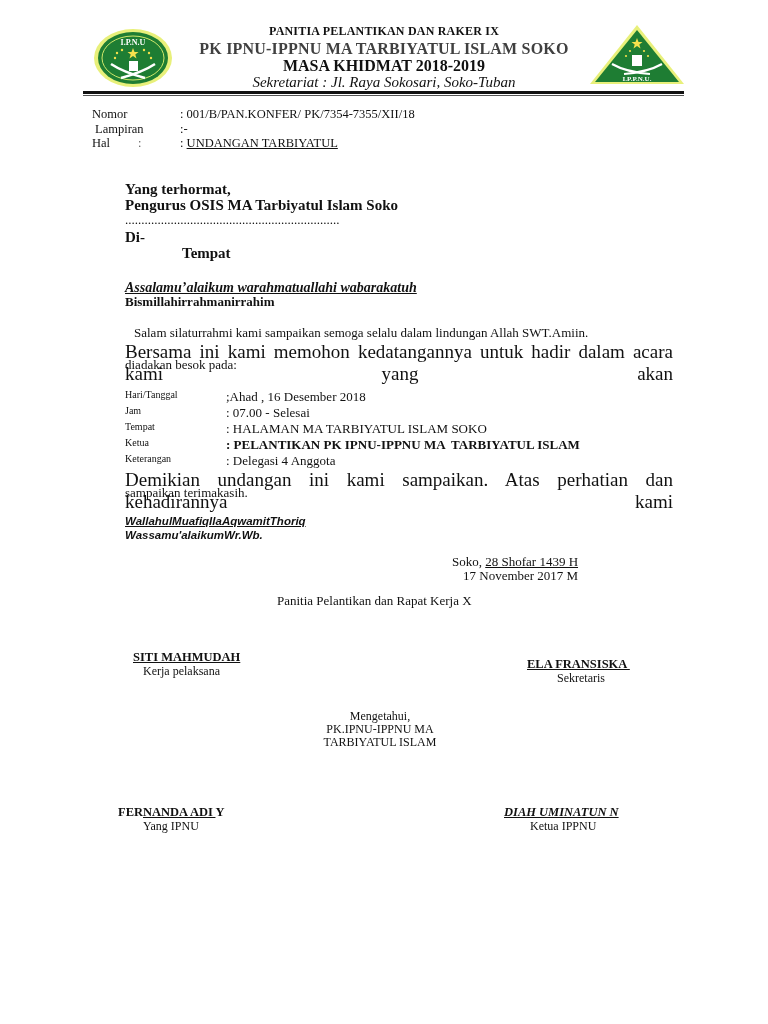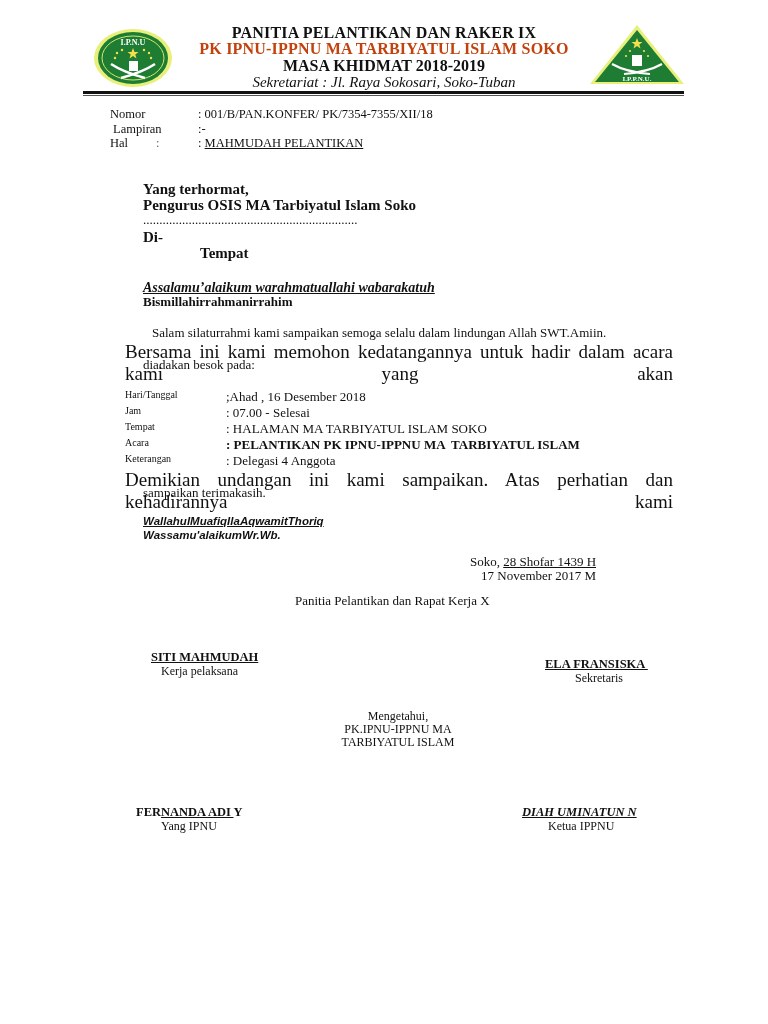--- a/index.html
+++ b/index.html
@@ -1,24 +1,24 @@
 <!DOCTYPE html>
 <html><head>
 <meta charset="utf-8">
 <style>
   html, body { margin: 0; padding: 0; background: #ffffff; }
   body { width: 768px; height: 1024px; position: relative; overflow: hidden; color: #111; font-family: "Liberation Serif", serif; }
-  .abs { position: absolute; white-space: nowrap; margin-left: 18px; }
+  .abs { position: absolute; white-space: nowrap; }
 
   
   .logo-left { position: absolute; left: 93px; top: 28px; width: 80px; height: 60px; }
   .logo-right { position: absolute; left: 588px; top: 24px; width: 98px; height: 62px; }
   .h-title { position: absolute; left: 0; width: 768px; text-align: center; font-weight: bold; }
-  .h1 { top: 24px; font-size: 16px; letter-spacing: 0.2px; }
-  .h2 { top: 40px; font-size: 16px; color: #c2410c; letter-spacing: 0.2px; }
+  .h1 { top: 24px; font-size: 12px; letter-spacing: 0.2px; }
+  .h2 { top: 40px; font-size: 16px; color: #404040; letter-spacing: 0.2px; }
   .h3 { top: 57px; font-size: 16px; }
   .h4 { top: 74px; font-size: 15px; font-style: italic; font-weight: normal; }
   .rule { position: absolute; left: 83px; top: 91px; width: 601px; height: 3px; background: #111; }
   .rule2 { position: absolute; left: 83px; top: 95px; width: 601px; height: 1px; background: #555; }
 
   
   .meta { font-size: 12.5px; }
   .u { text-decoration: underline; }
 
   
@@ -84,21 +84,21 @@
 
 <div class="rule"></div>
 <div class="rule2"></div>
 
 <div class="abs meta" style="left:92px; top:107px;">Nomor</div>
 <div class="abs meta" style="left:180px; top:107px;">: 001/B/PAN.KONFER/ PK/7354-7355/XII/18</div>
 <div class="abs meta" style="left:95px; top:122px;">Lampiran</div>
 <div class="abs meta" style="left:180px; top:122px;">:-</div>
 <div class="abs meta" style="left:92px; top:136px;">Hal</div>
 <div class="abs meta" style="left:138px; top:136px; color:#666;">:</div>
-<div class="abs meta" style="left:180px; top:136px;"><span>: </span><span class="u">MAHMUDAH PELANTIKAN</span></div>
+<div class="abs meta" style="left:180px; top:136px;"><span>: </span><span class="u">UNDANGAN TARBIYATUL</span></div>
 
 <div class="abs rcp" style="left:125px; top:181px;">Yang terhormat,</div>
 <div class="abs rcp" style="left:125px; top:197px;">Pengurus OSIS MA Tarbiyatul Islam Soko</div>
 <div class="abs rcp" style="left:125px; top:212px; font-weight:normal; font-size:13px;">..................................................................</div>
 <div class="abs rcp" style="left:125px; top:229px;">Di-</div>
 <div class="abs rcp" style="left:182px; top:245px;">Tempat</div>
 
 <div class="abs greet" style="left:125px; top:280px;">Assalamu’alaikum warahmatuallahi wabarakatuh</div>
 <div class="abs bism" style="left:125px; top:294px;">Bismillahirrahmanirrahim</div>
 
@@ -106,21 +106,21 @@
 <div class="just" style="top:341px;">Bersama ini kami memohon kedatangannya untuk hadir dalam acara kami yang akan</div>
 <div class="abs para" style="left:125px; top:357px;">diadakan besok pada:</div>
 
 <div>
   <div class="detail-label" style="top:389px;">Hari/Tanggal</div>
   <div class="detail-val" style="top:389px;">;Ahad , 16 Desember 2018</div>
   <div class="detail-label" style="top:405px;">Jam</div>
   <div class="detail-val" style="top:405px;">: 07.00 - Selesai</div>
   <div class="detail-label" style="top:421px;">Tempat</div>
   <div class="detail-val" style="top:421px;">: HALAMAN MA TARBIYATUL ISLAM SOKO</div>
-  <div class="detail-label" style="top:437px;">Acara</div>
+  <div class="detail-label" style="top:437px;">Ketua</div>
   <div class="detail-val" style="top:437px; font-weight:bold; white-space:pre;">: PELANTIKAN PK IPNU-IPPNU MA  TARBIYATUL ISLAM</div>
   <div class="detail-label" style="top:453px;">Keterangan</div>
   <div class="detail-val" style="top:453px;">: Delegasi 4 Anggota</div>
 </div>
 
 <div class="just" style="top:469px;">Demikian undangan ini kami sampaikan. Atas perhatian dan kehadirannya kami</div>
 <div class="abs para" style="left:125px; top:485px;">sampaikan terimakasih.</div>
 <div class="abs sans-it u" style="left:125px; top:515px;">WallahulMuafiqIlaAqwamitThoriq</div>
 <div class="abs sans-it" style="left:125px; top:529px;">Wassamu'alaikumWr.Wb.</div>
 

